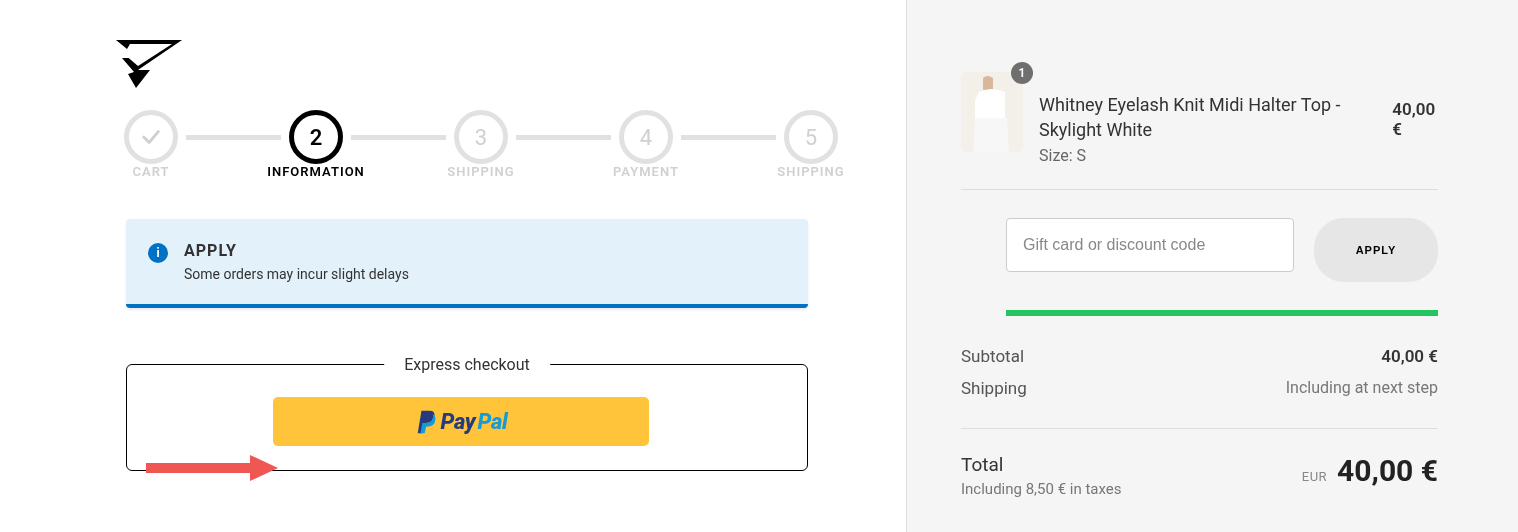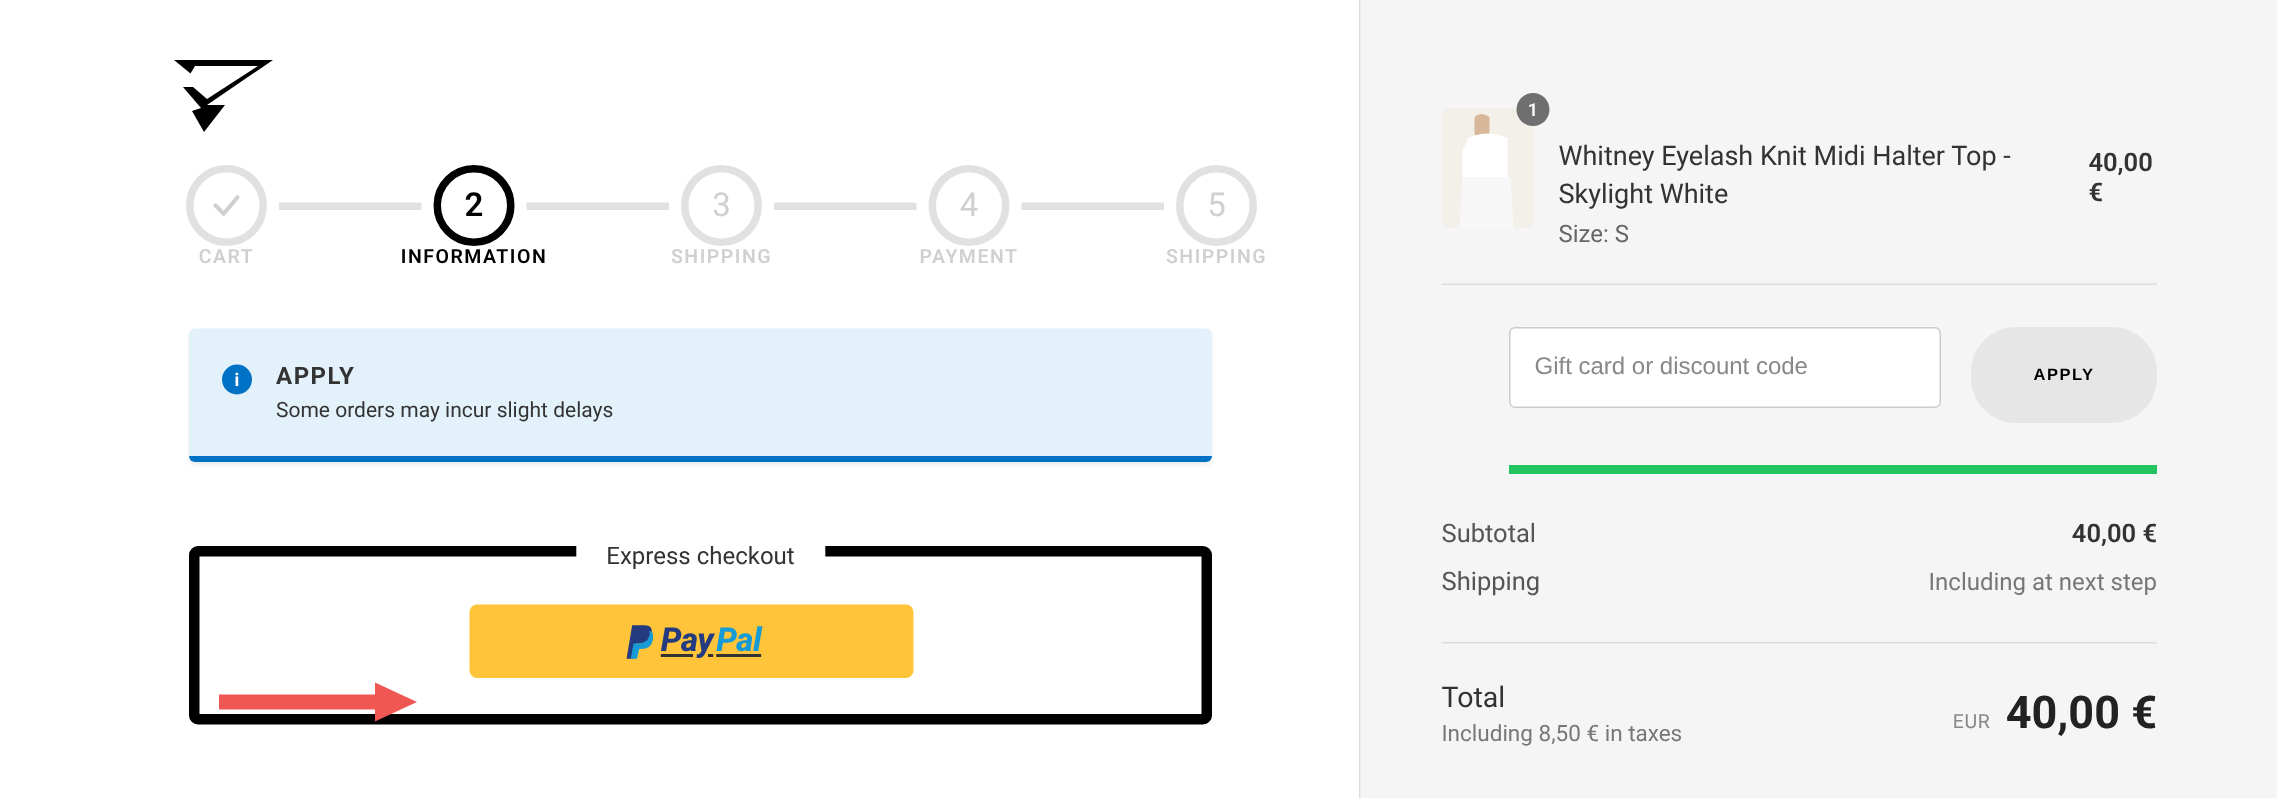--- a/index.html
+++ b/index.html
@@ -103,41 +103,40 @@
     font-size: 16px;
     font-weight: 700;
     letter-spacing: 1px;
     margin-bottom: 6px;
   }
   .notice-body { font-size: 14px; color: #333; }
   
   .express-wrap {
     width: 682px;
     margin-left: 10px;
-    border: 7px solid #000000;
+    border: 1px solid #000000;
     border-radius: 6px;
     padding: 32px 20px 24px 8px;
     position: relative;
-    text-decoration: underline;
   }
   .express-legend {
     position: absolute;
     top: -10px;
     left: 50%;
     transform: translateX(-50%);
     background: #fff;
     padding: 0 20px;
     font-size: 16px;
     color: #333;
   }
   .paypal-btn {
     display: flex;
     align-items: center;
     justify-content: center;
-    width: 296px;
+    width: 376px;
     height: 49px;
     background: #ffc439;
     border-radius: 5px;
     margin: 0 auto;
     cursor: pointer;
     gap: 2px;
   }
   .paypal-text {
     font-size: 22px;
     font-weight: 800;
@@ -218,21 +217,21 @@
     font-size: 17px;
     color: #333;
     padding: 6px 0;
   }
   .sum-row .label { color: #555; }
   .sum-row .val-note { color: #777; font-size: 16px; }
   .sum-row .val { font-weight: 600; }
   .total-row {
     display: flex;
     justify-content: space-between;
-    align-items: center;
+    align-items: flex-start;
     padding-top: 24px;
   }
   .total-left .total-label { font-size: 19px; color: #333; }
   .total-left .tax-note { font-size: 15px; color: #777; margin-top: 4px; }
   .total-right { display: flex; align-items: baseline; gap: 10px; }
   .total-right .cur { font-size: 13px; color: #888; letter-spacing: 0.5px; }
   .total-right .amount { font-size: 30px; font-weight: 700; color: #222; }
 </style>
 </head>
 <body>

